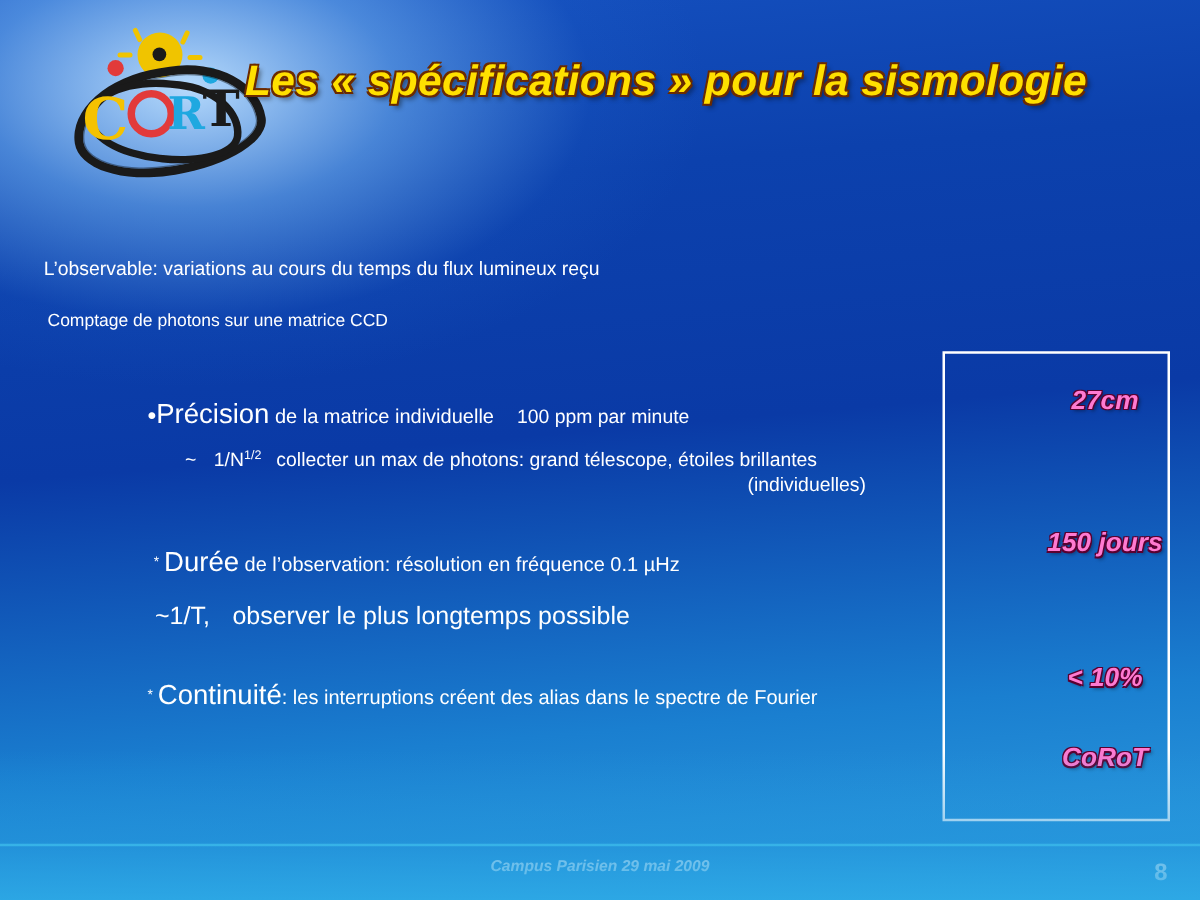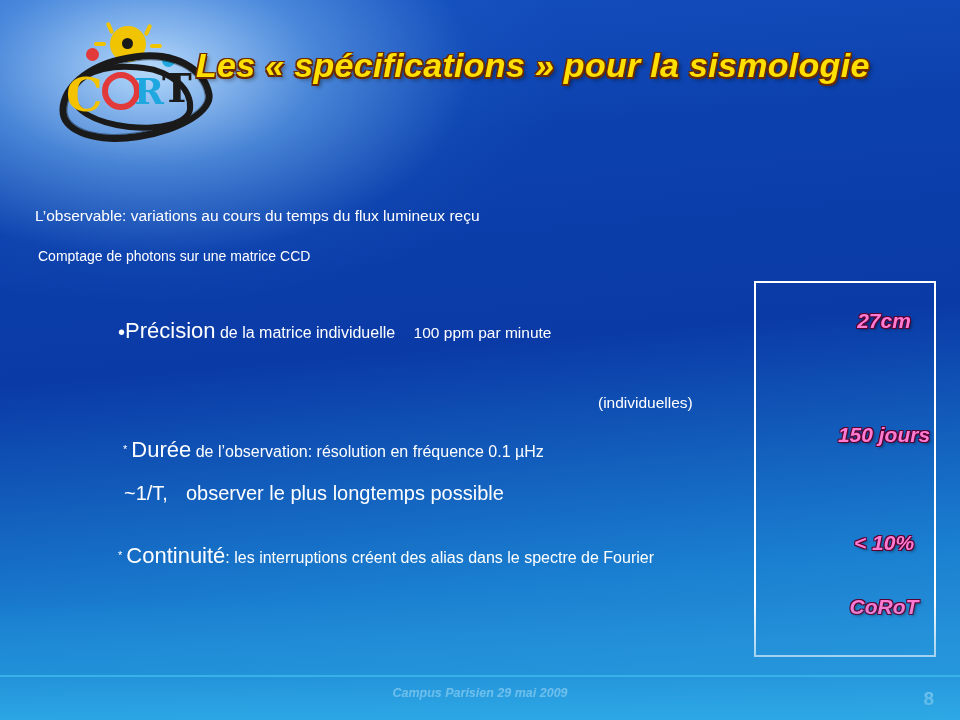--- a/index.html
+++ b/index.html
@@ -168,21 +168,21 @@
   .line-precision .bullet { font-size: 20px; vertical-align: -1px; }
   .line-precision .big { font-size: 22px; }
   .line-precision .mid { font-size: 16px; }
   .line-precision .val { font-size: 15.5px; margin-left: 14px; }
 
   .line-n { left: 148px; top: 359px; font-size: 15.5px; }
   .line-n .tilde { margin-right: 14px; }
   .line-n sup { font-size: 10px; }
   .line-n .rest { margin-left: 12px; }
 
-  .line-indiv { left: 598px; top: 394px; font-size: 15.5px; }
+  .line-indiv { left: 598px; top: 380px; font-size: 15.5px; }
 
   .line-duree { left: 123px; top: 437px; font-size: 16px; }
   .line-duree .star { font-size: 11px; vertical-align: 4px; margin-right: 4px; }
   .line-duree .big { font-size: 22px; }
 
   .line-t { left: 124px; top: 482px; font-size: 20px; }
   .line-t .rest { margin-left: 18px; }
 
   .line-cont { left: 118px; top: 543px; font-size: 16px; }
   .line-cont .star { font-size: 11px; vertical-align: 4px; margin-right: 4px; }
@@ -274,20 +274,23 @@
 
   <div class="intro1">L’observable: variations au cours du temps du flux lumineux reçu</div>
   <div class="intro2">Comptage de photons sur une matrice CCD</div>
 
   <div class="block line-precision">
     <span class="bullet">•</span><span class="big">Précision</span>
     <span class="mid">de la matrice individuelle</span>
     <span class="val">100 ppm par minute</span>
   </div>
 
+  <div class="block line-n">
+    <span class="tilde">~</span><span>1/N</span><sup>1/2</sup><span class="rest">collecter un max de photons: grand télescope, étoiles brillantes</span>
+  </div>
 
   <div class="block line-indiv">(individuelles)</div>
 
   <div class="block line-duree">
     <span class="star">*</span><span class="big">Durée</span>
     <span>de l’observation: résolution en fréquence 0.1 µHz</span>
   </div>
 
   <div class="block line-t">
     <span>~1/T,</span><span class="rest">observer le plus longtemps possible</span>

